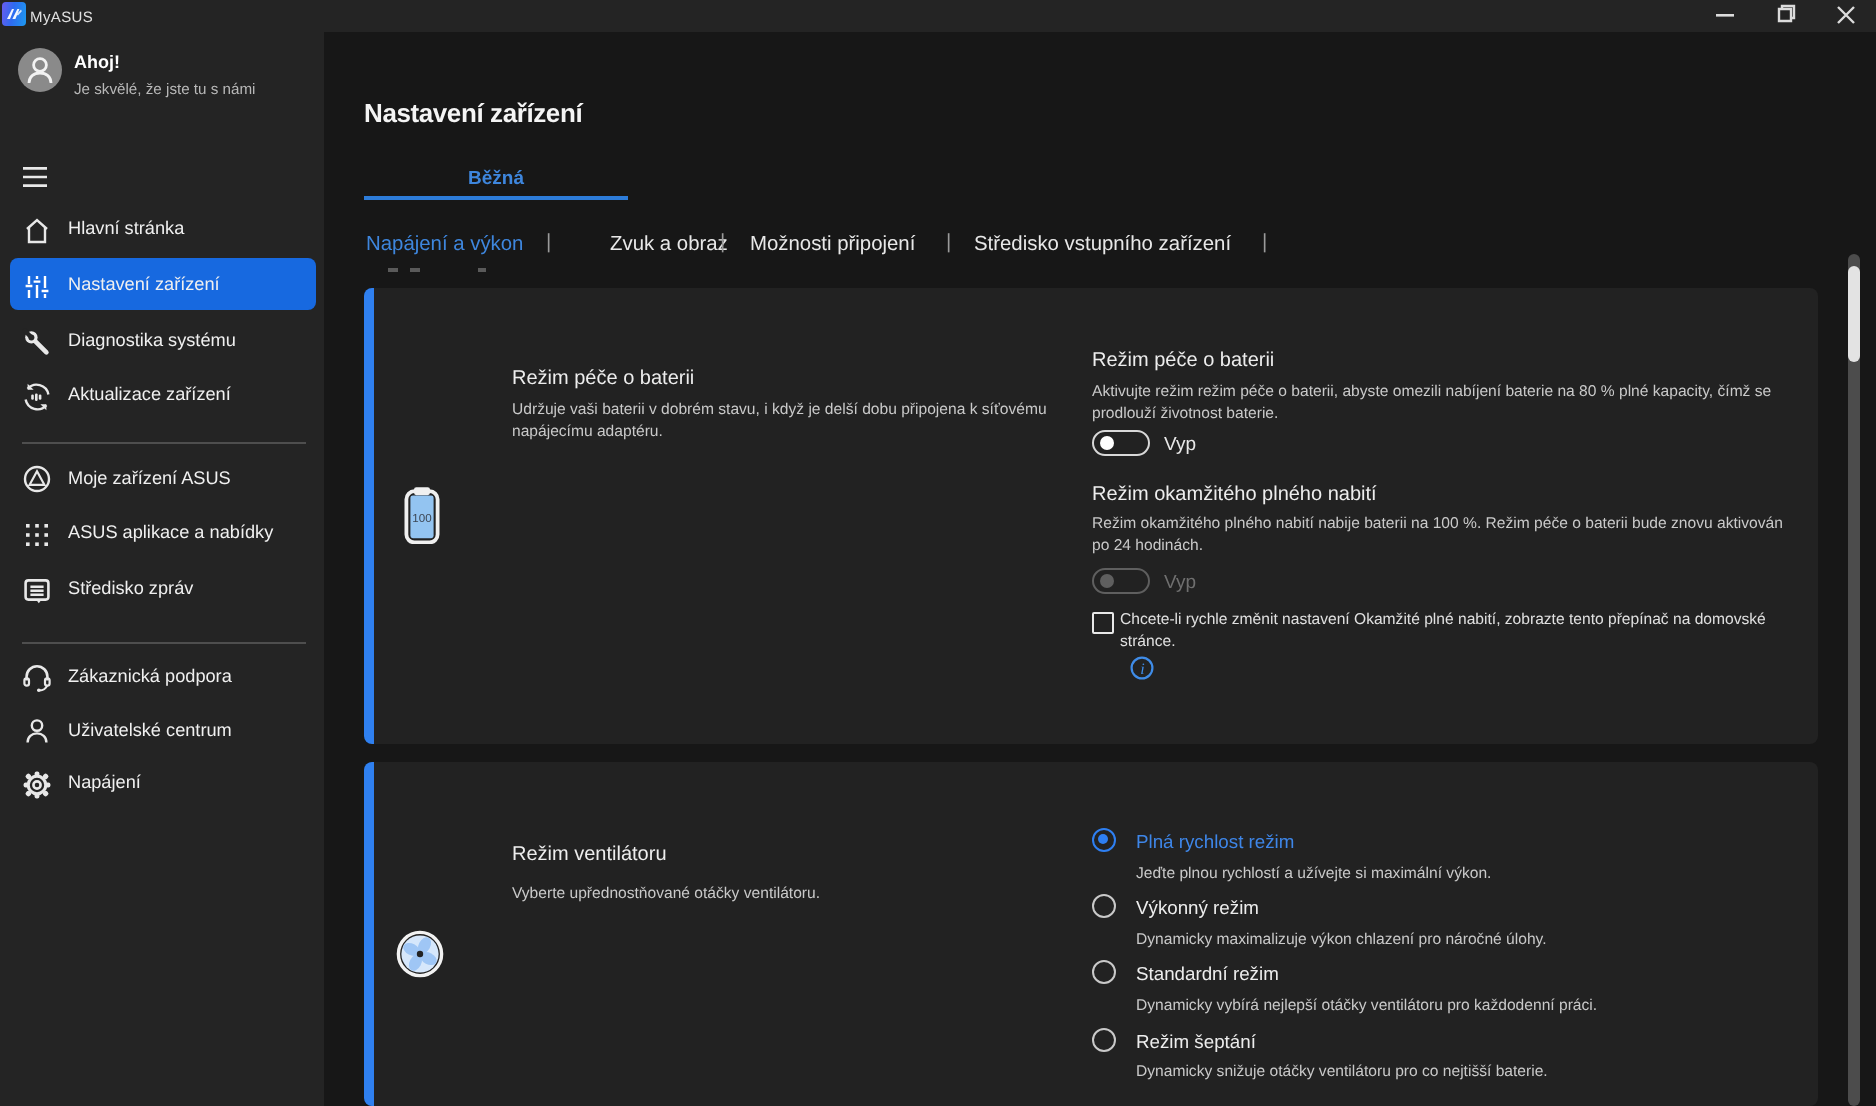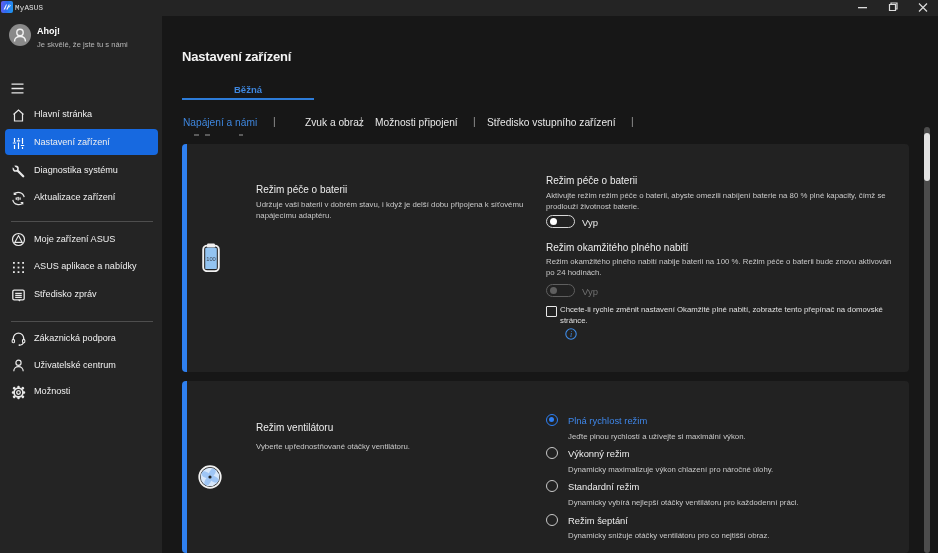--- a/index.html
+++ b/index.html
@@ -4,21 +4,21 @@
 <style>
   * { margin:0; padding:0; box-sizing:border-box; }
   html,body { width:938px; height:553px; overflow:hidden; background:#171717; }
   body { font-family:"Liberation Sans", sans-serif; position:relative; }
   .abs { position:absolute; }
 
   
   #titlebar { left:0; top:0; width:938px; height:16px; background:#242424; }
   #logo { left:1px; top:1px; width:12px; height:12px; border-radius:2px;
           background:linear-gradient(100deg,#6a5cf0 0%,#2e6bf0 45%,#1d9af0 100%); }
-  #apptitle { left:15px; top:4px; font-size:7.5px; color:#e0e0e0; letter-spacing:0.2px;font-family:Liberation Mono, monospace; }
+  #apptitle { left:15px; top:4px; font-size:7.5px; color:#e0e0e0; letter-spacing:0.2px; }
 
   
   #sidebar { left:0; top:16px; width:162px; height:537px; background:#242424; }
   .sep { position:absolute; left:11px; width:142px; height:1px; background:#4e4e4e; }
   .navtext { position:absolute; left:34px; font-size:9.1px; color:#f0f0f0; white-space:nowrap; }
   .navicon { position:absolute; left:11px; width:15px; height:15px; }
   #selrow { left:5px; top:113px; width:153px; height:26px; background:#1769e0; border-radius:4px; }
 
   
   #avatar { left:9px; top:8px; width:22px; height:22px; border-radius:50%; background:#8a8a8a; }
@@ -196,28 +196,28 @@
       <rect x="1.9" y="1.9" width="2.6" height="2.6" rx="1" transform="rotate(45 3.2 3.2)"></rect>
       <rect x="10.5" y="1.9" width="2.6" height="2.6" rx="1" transform="rotate(45 11.8 3.2)"></rect>
       <rect x="1.9" y="10.5" width="2.6" height="2.6" rx="1" transform="rotate(45 3.2 11.8)"></rect>
       <rect x="10.5" y="10.5" width="2.6" height="2.6" rx="1" transform="rotate(45 11.8 11.8)"></rect>
     </g>
     <circle cx="7.5" cy="7.5" r="4.4" fill="none" stroke="#e8e8e8" stroke-width="1.6"></circle>
     <circle cx="7.5" cy="7.5" r="1.8" fill="none" stroke="#e8e8e8" stroke-width="1.3"></circle>
     <circle cx="7.5" cy="7.5" r="2.9" fill="#242424"></circle>
     <circle cx="7.5" cy="7.5" r="1.8" fill="none" stroke="#e8e8e8" stroke-width="1.3"></circle>
   </svg>
-  <div class="navtext" style="top:370px">Možnosti</div>
+  <div class="navtext" style="top:370px">Napájení</div>
 </div>
 
 <div class="abs" id="h1">Nastavení zařízení</div>
 <div class="abs" id="tab1">Běžná</div>
 <div class="abs" id="tabline"></div>
 
-<div class="tabrow" style="left:183px;color:#3e86dd">Napájení a námi</div>
+<div class="tabrow" style="left:183px;color:#3e86dd">Napájení a výkon</div>
 <div class="tabsep" style="left:273px">|</div>
 <div class="tabrow" style="left:305px">Zvuk a obraz</div>
 <div class="tabsep" style="left:360px">|</div>
 <div class="tabrow" style="left:375px">Možnosti připojení</div>
 <div class="tabsep" style="left:473px">|</div>
 <div class="tabrow" style="left:487px">Středisko vstupního zařízení</div>
 <div class="tabsep" style="left:631px">|</div>
 
 <div class="dash" style="left:194px;width:5px"></div>
 <div class="dash" style="left:205px;width:5px"></div>
@@ -278,16 +278,16 @@
 <div class="radio" style="top:447px"></div>
 <div class="rlabel" style="top:448px">Výkonný režim</div>
 <div class="rdesc" style="top:465px">Dynamicky maximalizuje výkon chlazení pro náročné úlohy.</div>
 
 <div class="radio" style="top:480px"></div>
 <div class="rlabel" style="top:481px">Standardní režim</div>
 <div class="rdesc" style="top:498px">Dynamicky vybírá nejlepší otáčky ventilátoru pro každodenní práci.</div>
 
 <div class="radio" style="top:514px"></div>
 <div class="rlabel" style="top:515px">Režim šeptání</div>
-<div class="rdesc" style="top:531px">Dynamicky snižuje otáčky ventilátoru pro co nejtišší obraz.</div>
+<div class="rdesc" style="top:531px">Dynamicky snižuje otáčky ventilátoru pro co nejtišší baterie.</div>
 
 <div class="abs" id="sbtrack"></div>
 <div class="abs" id="sbthumb"></div>
 
 </body></html>

